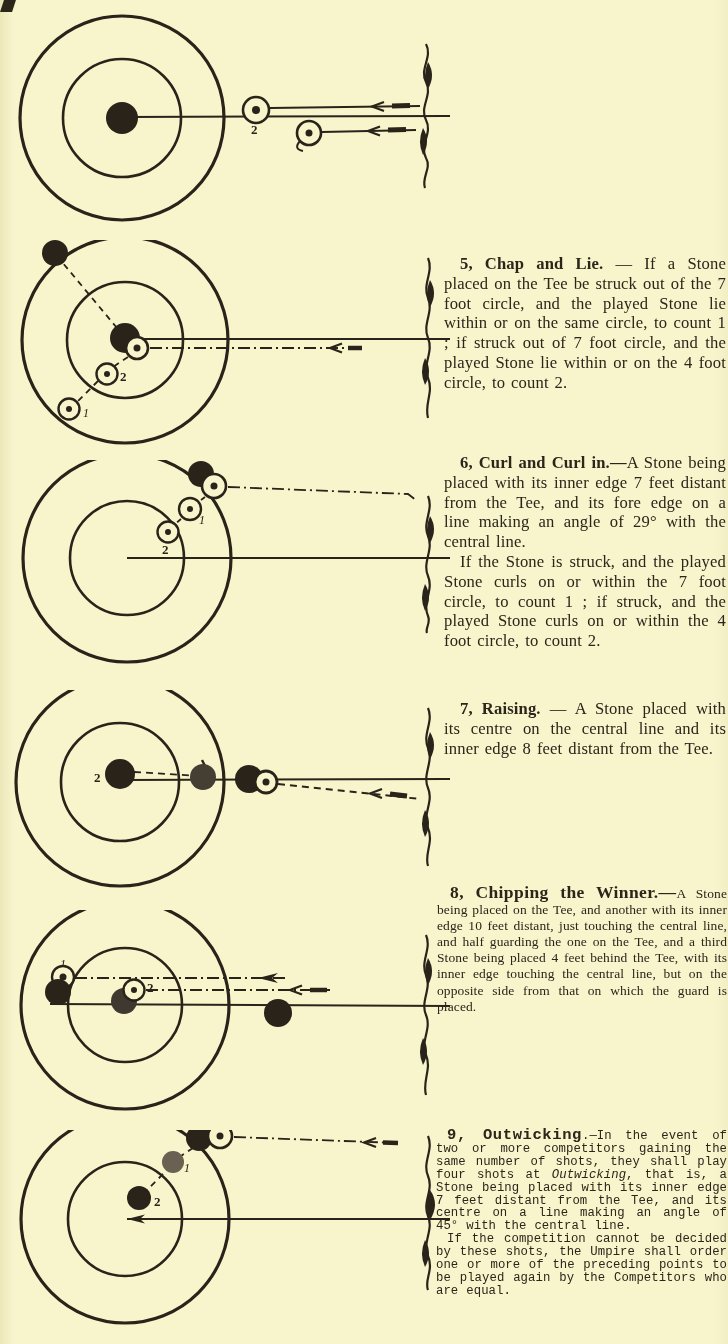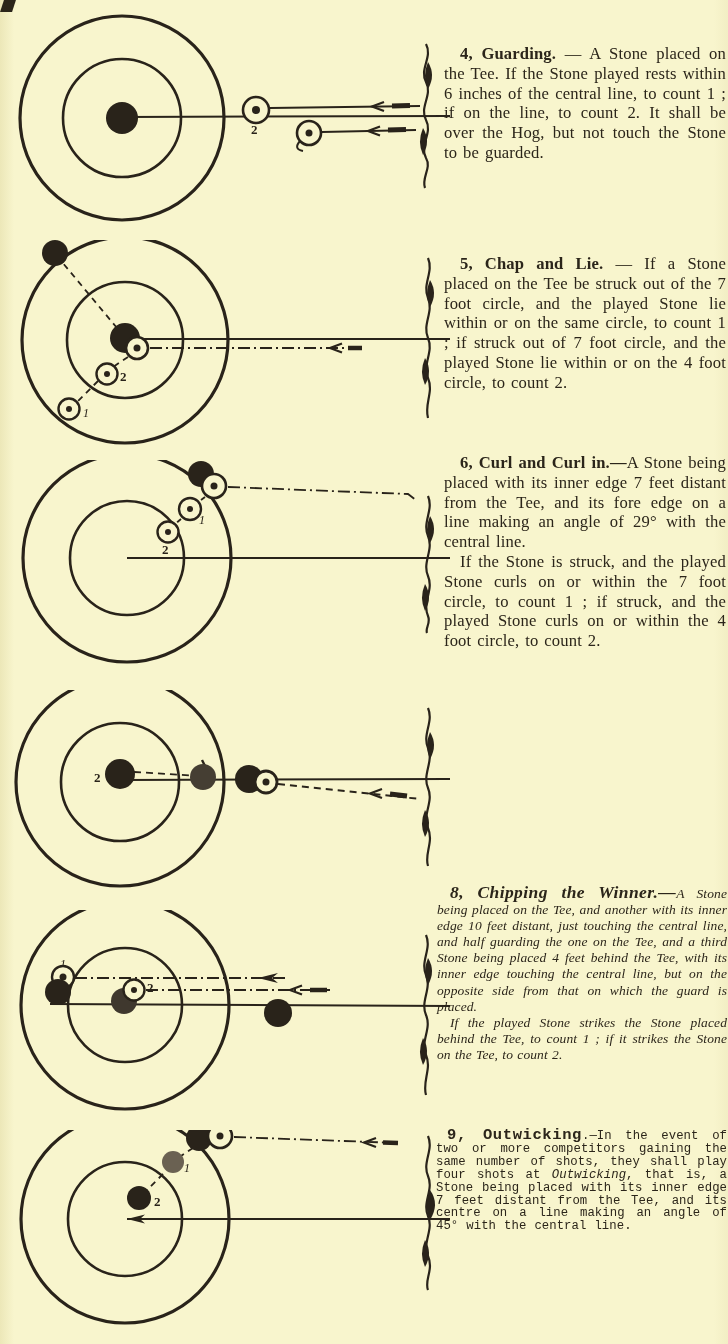--- a/index.html
+++ b/index.html
@@ -11,21 +11,21 @@
     overflow:hidden;
     font-family:"Liberation Serif","DejaVu Serif",serif;
     color:#2b251a;
   }
   .corner-mark{position:absolute;left:2px;top:0;width:12px;height:12px;background:#2b251a;transform:skewX(-18deg);}
   .sec{position:absolute;text-align:justify;}
   .sec p{margin:0;}
   .big{font-size:16.6px;line-height:19.8px;letter-spacing:.15px;word-spacing:1.6px;}
   .big p{text-indent:16px;}
   .sm{font-size:13.5px;line-height:16.1px;letter-spacing:.1px;word-spacing:.8px;}
-  .sm p{text-indent:13px;font-style:italic;}
+  .sm p{text-indent:13px;}
   .xs{font-size:12.3px;line-height:12.9px;letter-spacing:.05px;word-spacing:.6px;font-family:Liberation Mono, monospace;}
   .xs p{text-indent:11px;}
   b.head{font-weight:bold;}
   .h8{font-size:17.5px;letter-spacing:.4px;}
   .h9{font-size:15.5px;letter-spacing:.6px;}
   .fig{position:absolute;left:0;}
   .ring{stroke:#29231a;fill:none;}
   .ln{stroke:#29231a;fill:none;}
   .fillink{fill:#29231a;}
   .stone-open{fill:#f8f5cd;stroke:#29231a;}
@@ -165,37 +165,35 @@
     <circle class="fillink" cx="220" cy="6" r="3.5"></circle>
     <circle cx="173" cy="32" r="11" fill="#6a6152"></circle>
     <text x="184" y="42" class="it">1</text>
     <circle class="fillink" cx="139" cy="68" r="12"></circle>
     <text x="154" y="76">2</text>
     <path class="ln" d="M428,6 C434,20 422,32 428,46 C434,60 422,72 428,86 C434,100 422,112 428,126 C434,140 424,150 428,160" stroke-width="2.2"></path>
     <path class="fillink" d="M430,60 q10,14 0,30 q-7,-14 0,-30"></path>
     <path class="fillink" d="M425,110 q8,13 0,27 q-6,-13 0,-27"></path>
   </svg>
 
-  <div class="sec big" style="left:444px;top:44px;width:282px">
-    <p><b class="head">4, Guarding.</b><span> — A Stone placed on the Tee.  If the Stone played rests within 6 inches of the central line, to count 1 ; if on the line, to count 2.  It shall be over the Hog, but not touch the Stone to be guarded.</span></p>
-  </div>
 
   <div class="sec big" style="left:444px;top:254px;width:282px">
     <p><b class="head">5, Chap and Lie.</b><span> — If a Stone placed on the Tee be struck out of the 7 foot circle, and the played Stone lie within or on the same circle, to count 1 ; if struck out of 7 foot circle, and the played Stone lie within or on the 4 foot circle, to count 2.</span></p>
   </div>
 
   <div class="sec big" style="left:444px;top:453px;width:282px">
     <p><b class="head">6, Curl and Curl in.—</b><span>A Stone being placed with its inner edge 7 feet distant from the Tee, and its fore edge on a line making an angle of 29° with the central line.</span></p>
     <p>If the Stone is struck, and the played Stone curls on or within the 7 foot circle, to count 1 ; if struck, and the played Stone curls on or within the 4 foot circle, to count 2.</p>
   </div>
 
   <div class="sec big" style="left:444px;top:699px;width:282px">
+    <p><b class="head">7, Raising.</b><span> — A Stone placed with its centre on the central line and its inner edge 8 feet distant from the Tee.</span></p>
   </div>
 
   <div class="sec sm" style="left:437px;top:884px;width:290px">
     <p><b class="head h8">8, Chipping the Winner.—</b><span>A Stone being placed on the Tee, and another with its inner edge 10 feet distant, just touching the central line, and half guarding the one on the Tee, and a third Stone being placed 4 feet behind the Tee, with its inner edge touching the central line, but on the opposite side from that on which the guard is placed.</span></p>
-    <p>If the played Stone strikes the Stone placed behind the Tee, to count 1 ; if it strikes the Stone on the Tee, to count 2.</p>
   </div>
 
   <div class="sec xs" style="left:436px;top:1129px;width:291px">
     <p><b class="head h9">9, Outwicking</b><span>.—In the event of two or more competitors gaining the same number of shots, they shall play four shots at </span><span class="em-it">Outwicking</span><span>, that is, a Stone being placed with its inner edge 7 feet distant from the Tee, and its centre on a line making an angle of 45° with the central line.</span></p>
+    <p>If the competition cannot be decided by these shots, the Umpire shall order one or more of the preceding points to be played again by the Competitors who are equal.</p>
   </div>
 </div>
 
 </body></html>

